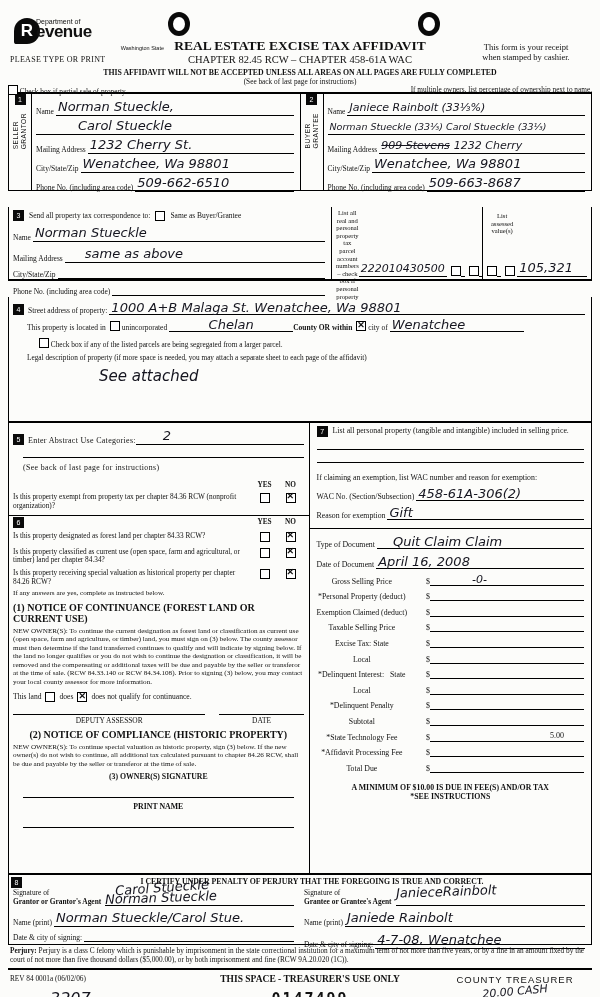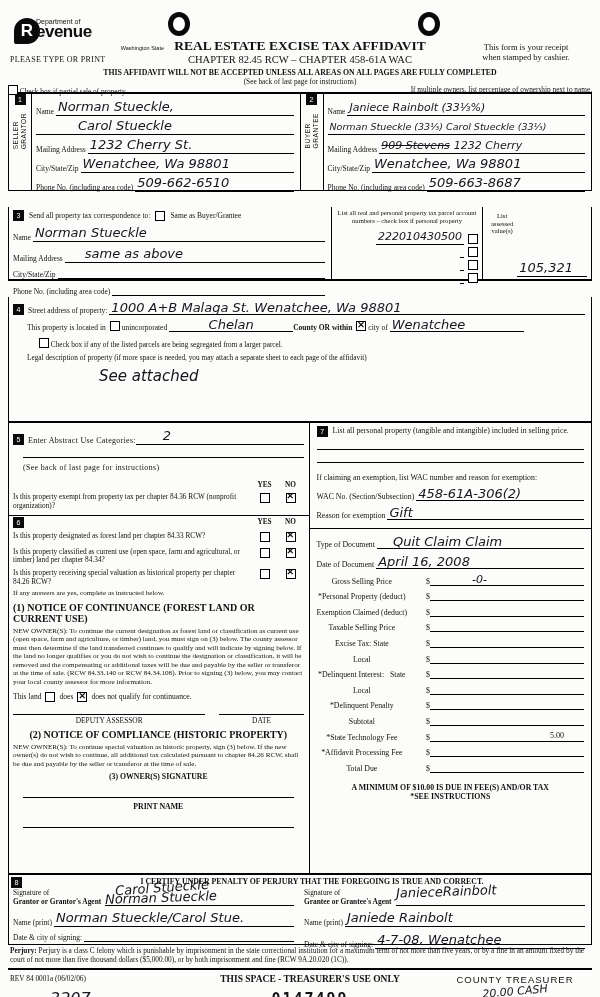--- a/index.html
+++ b/index.html
@@ -40,21 +40,21 @@
   .partyrow{display:flex;border-top:2.5px solid #000;border-bottom:1.5px solid #000;height:96px;margin:0 8px;}
   .party{flex:1;display:flex;border-left:1px solid #000;position:relative;}
   .party:last-child{border-right:1px solid #000;}
   .vcol{width:22px;border-right:1px solid #000;display:flex;flex-direction:column;align-items:center;}
   .vlab{writing-mode:vertical-rl;transform:rotate(180deg);font-size:6.6px;font-family:"Liberation Sans",sans-serif;
         letter-spacing:0.5px;line-height:8px;margin-top:8px;}
   .pfields{flex:1;padding:3px 6px 2px 4px;display:flex;flex-direction:column;justify-content:space-between;}
   
   .row3{display:flex;height:72px;margin:16px 8px;border-bottom:2px solid #000;}
   .corr{width:312px;border-left:1px solid #000;border-right:1.5px solid #000;padding:3px 6px 2px 4px;display:flex;flex-direction:column;}
-  .parcelcol{width:142px;border-right:1.5px solid #000;padding:2px 4px;display:flex;flex-direction:column;align-items:flex-end;}
+  .parcelcol{width:142px;border-right:1.5px solid #000;padding:2px 4px;display:flex;flex-direction:row;}
   .assessedcol{flex:1;border-right:1px solid #000;padding:2px 4px;display:flex;flex-direction:row;}
   .colhead{font-size:6.6px;text-align:center;line-height:7.6px;}
   .prow{display:flex;align-items:flex-end;margin-top:2px;}
   .prow .pline{flex:1;border-bottom:1px solid #000;min-height:10px;padding:0 2px;}
   .prow .cb{margin-left:4px;margin-bottom:1px;}
   
   .sec4{margin:0 8px;border-left:1px solid #000;border-right:1px solid #000;border-bottom:2.5px solid #000;height:126px;
         padding:4px 6px 0 4px;box-sizing:border-box;font-size:7.6px;position:relative;}
   .s4line{display:flex;align-items:flex-end;}
   .s4seg{margin:6px 0 0 14px;font-size:7.3px;padding-left:12px;}

